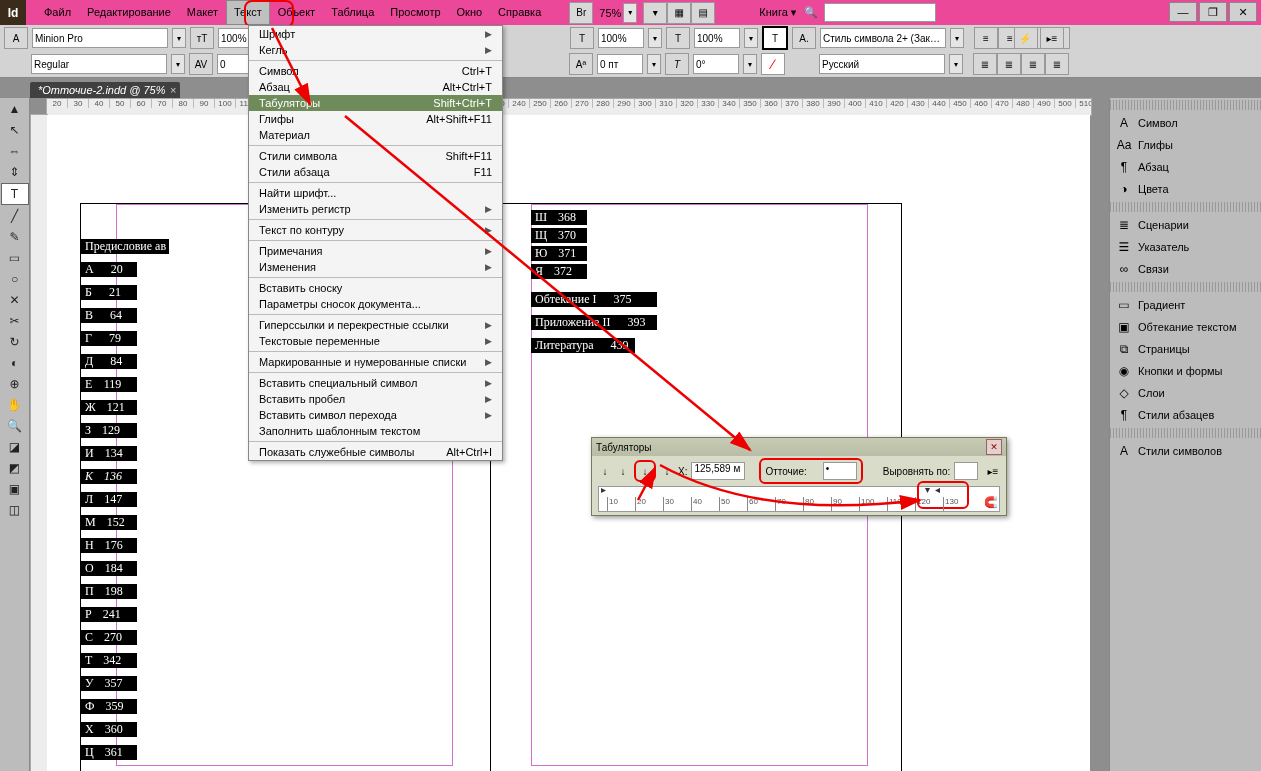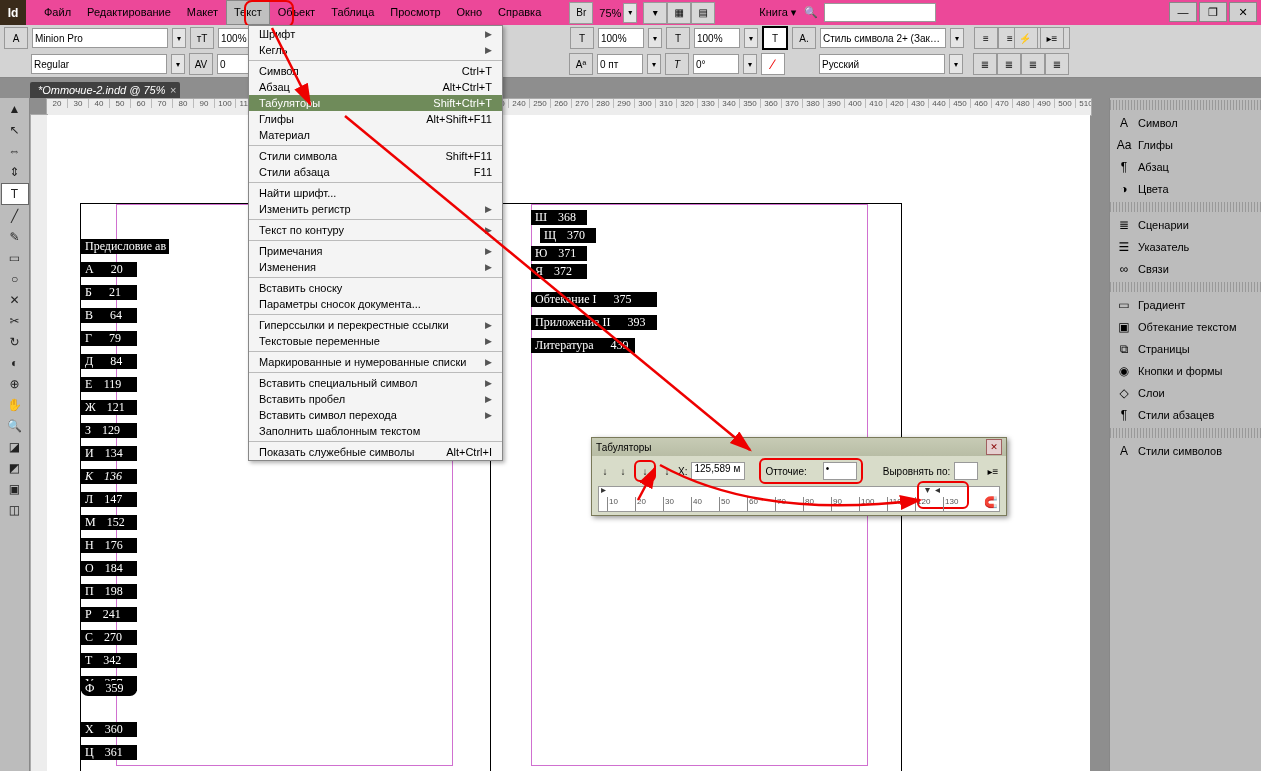--- a/index.html
+++ b/index.html
@@ -217,30 +217,30 @@
         <div class="sel" style="left: 0px; top: 265px; width: 48px; font-style: italic;"><span>К</span> <span class="num">136</span></div>
         <div class="sel" style="left: 0px; top: 288px; width: 48px;"><span>Л</span> <span class="num">147</span></div>
         <div class="sel" style="left: 0px; top: 311px; width: 48px;"><span>М</span> <span class="num">152</span></div>
         <div class="sel" style="left: 0px; top: 334px; width: 48px;"><span>Н</span> <span class="num">176</span></div>
         <div class="sel" style="left: 0px; top: 357px; width: 48px;"><span>О</span> <span class="num">184</span></div>
         <div class="sel" style="left: 0px; top: 380px; width: 48px;"><span>П</span> <span class="num">198</span></div>
         <div class="sel" style="left: 0px; top: 403px; width: 48px;"><span>Р</span> <span class="num">241</span></div>
         <div class="sel" style="left: 0px; top: 426px; width: 48px;"><span>С</span> <span class="num">270</span></div>
         <div class="sel" style="left: 0px; top: 449px; width: 48px;"><span>Т</span> <span class="num">342</span></div>
         <div class="sel" style="left: 0px; top: 472px; width: 48px;"><span>У</span> <span class="num">357</span></div>
-        <div class="sel" style="left: 0px; top: 477px; width: 48px; border-radius: 7px;"><span>Ф</span> <span class="num">359</span></div>
+        <div class="sel" style="left: 0px; top: 495px; width: 48px;"><span>Ф</span> <span class="num">359</span></div>
         <div class="sel" style="left: 0px; top: 518px; width: 48px;"><span>Х</span> <span class="num">360</span></div>
         <div class="sel" style="left: 0px; top: 541px; width: 48px;"><span>Ц</span> <span class="num">361</span></div>
       </div>
   </div>
   <div class="page right">
     <div class="margin-box"></div>
     <div id="right-content">
         <div class="sel" style="left: 40px; top: 6px; width: 48px;"><span>Ш</span> <span class="num">368</span></div>
-        <div class="sel" style="left: 49px; top: 24px; width: 48px;"><span>Щ</span> <span class="num">370</span></div>
+        <div class="sel" style="left: 40px; top: 24px; width: 48px;"><span>Щ</span> <span class="num">370</span></div>
         <div class="sel" style="left: 40px; top: 42px; width: 48px;"><span>Ю</span> <span class="num">371</span></div>
         <div class="sel" style="left: 40px; top: 60px; width: 48px;"><span>Я</span> <span class="num">372</span></div>
         <div class="sel" style="left: 40px; top: 88px; width: 118px;"><span>Обтекание I</span> &nbsp; <span class="num">375</span></div>
         <div class="sel" style="left: 40px; top: 111px; width: 118px;"><span>Приложение II</span> &nbsp; <span class="num">393</span></div>
         <div class="sel" style="left: 40px; top: 134px; width: 96px;"><span>Литература</span> &nbsp; <span class="num">439</span></div>
       </div>
   </div>
 </div>
 
 <div class="dropdown" id="dropdown">

